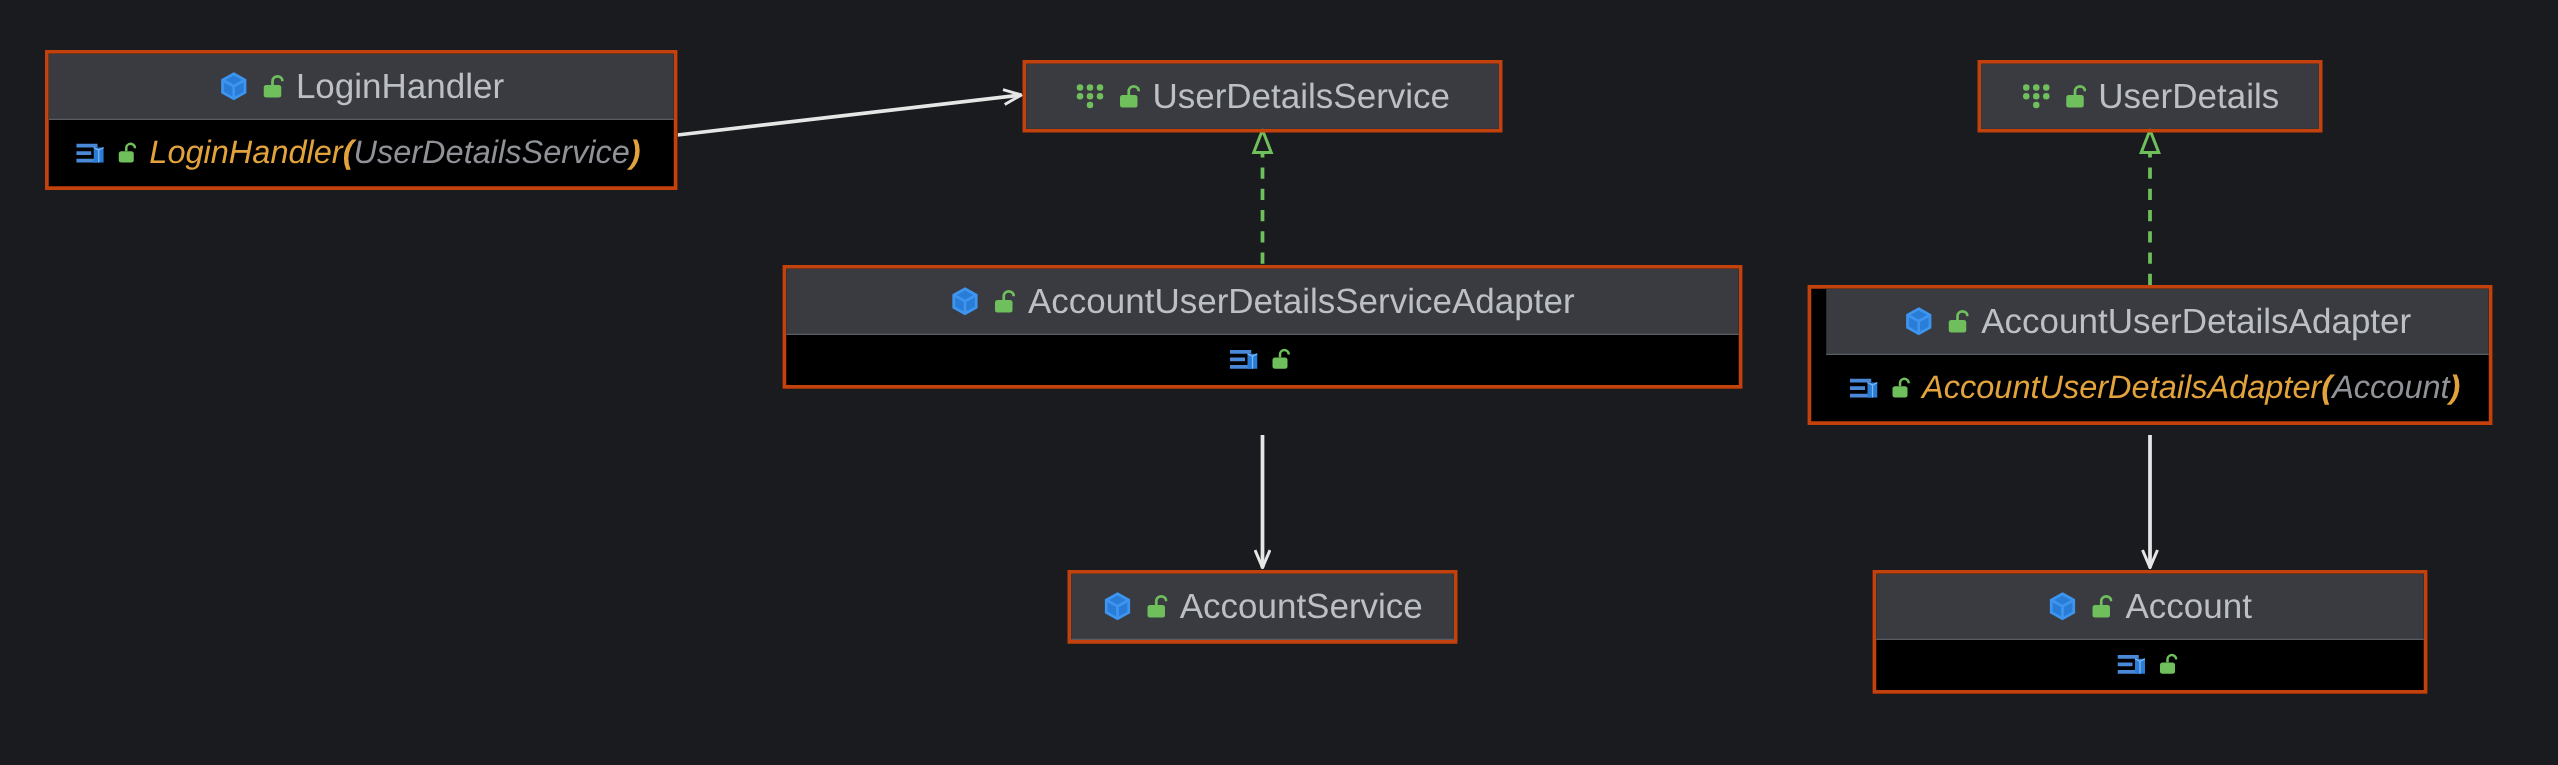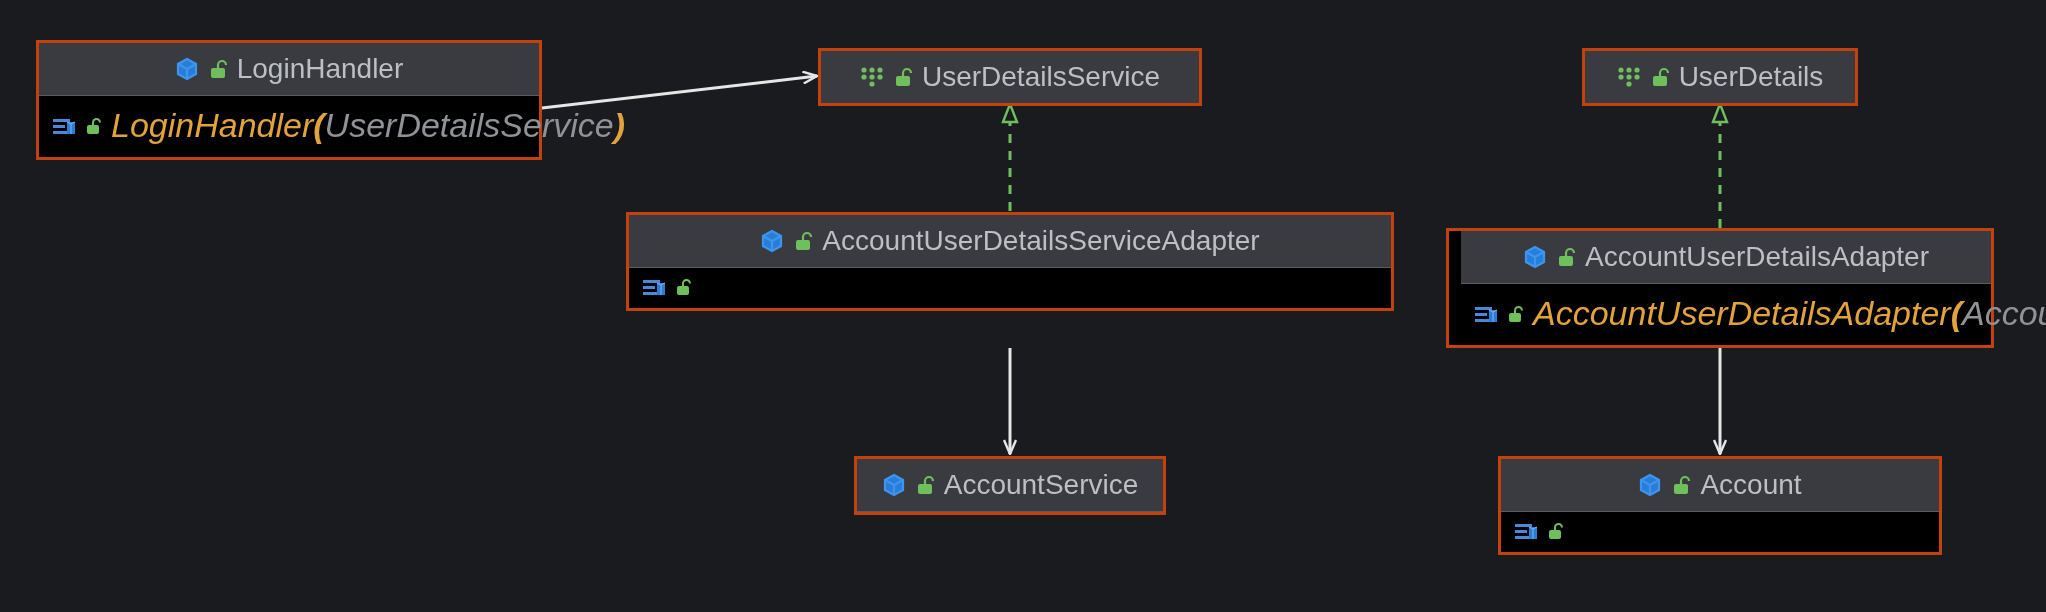--- a/index.html
+++ b/index.html
@@ -37,22 +37,23 @@
     font-size: 28px;
     color: #bcbfc4;
     border-bottom: 1px solid #5a5d63;
     white-space: nowrap;
   }
   .memberbar {
     padding: 10px 18px 12px 14px;
     display: flex;
     align-items: center;
     gap: 10px;
-    font-size: 34px;
+    font-size: 26px;
     white-space: nowrap;
+    justify-content: center;
   }
   .ctor-name {
     color: #e3a33c;
     font-style: italic;
   }
   .paren {
     color: #e3a33c;
     font-weight: bold;
     font-style: italic;
   }

